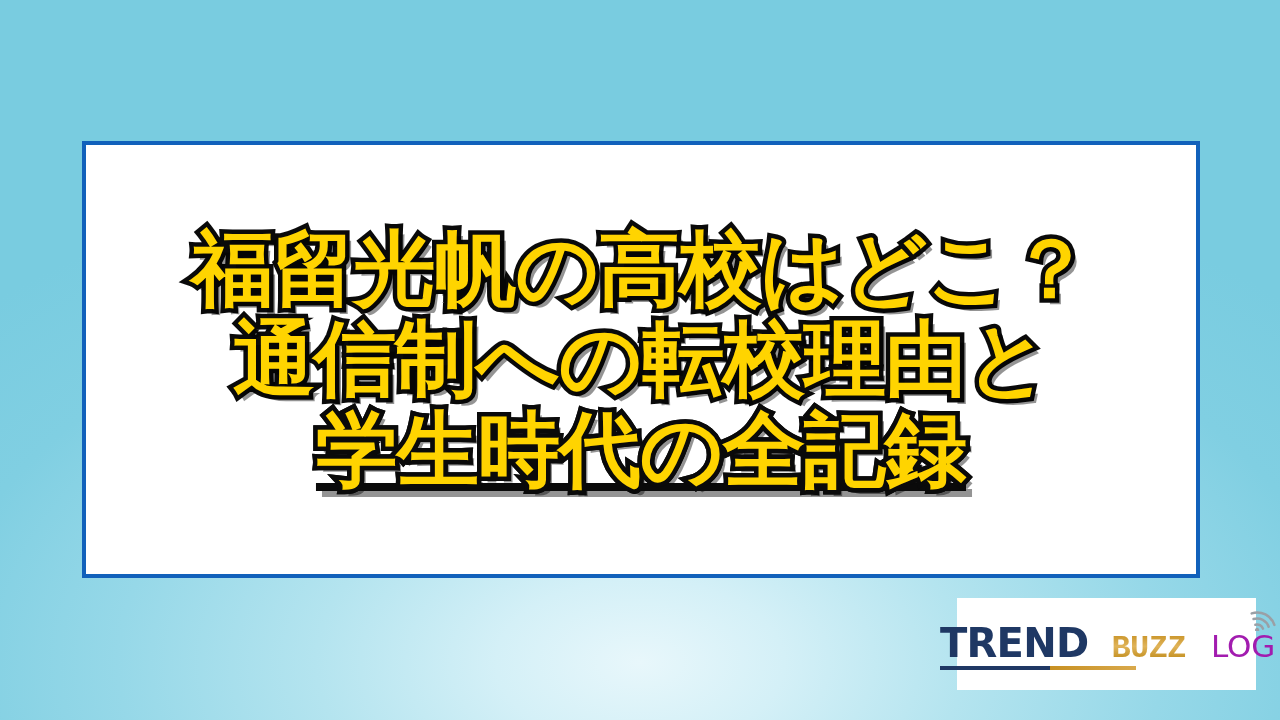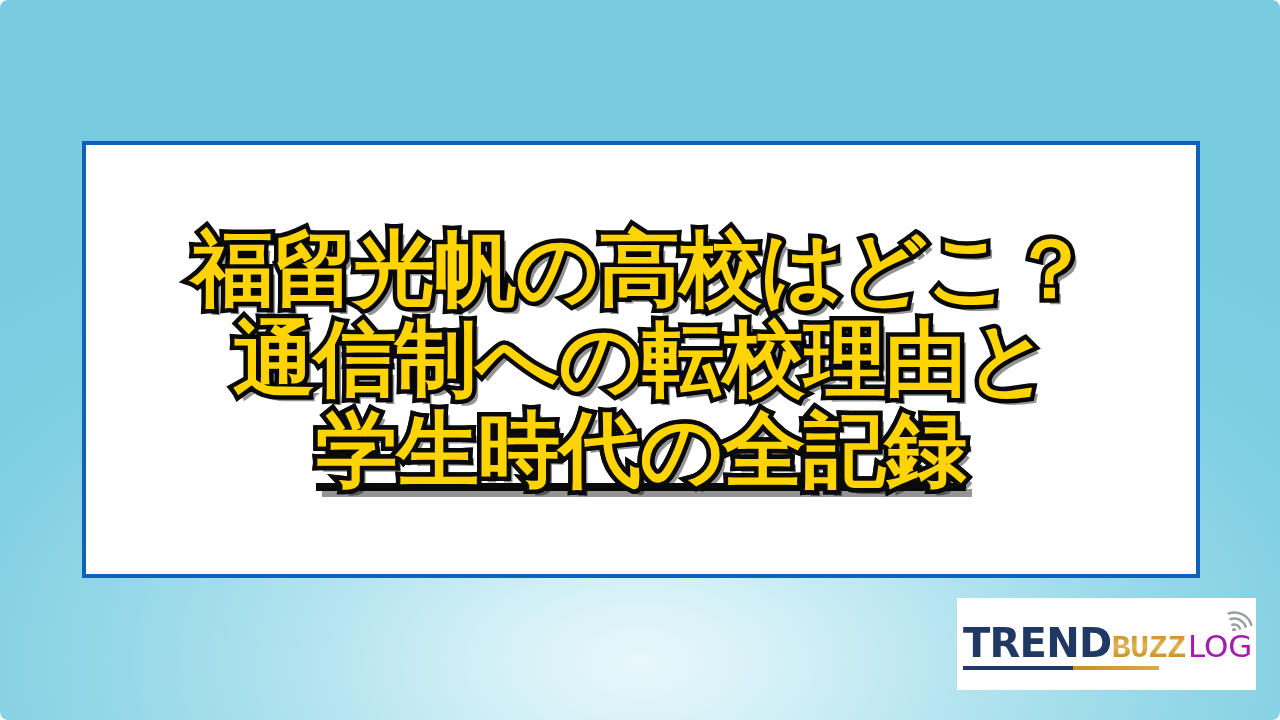--- a/index.html
+++ b/index.html
@@ -19,21 +19,20 @@
     height: 720px;
     background:
       radial-gradient(ellipse 900px 520px at 50% 92%,
         #e8f7fb 0%,
         #d4f0f7 16%,
         #b4e4ef 36%,
         #96d8e8 58%,
         #80cfe2 78%,
         #79cce0 100%);
     overflow: hidden;
-    border-radius: 8px;
   }
 
   
   .title-card {
     position: absolute;
     left: 82px;
     top: 141px;
     width: 1118px;
     height: 437px;
     background: #ffffff;
@@ -95,20 +94,21 @@
     position: relative;
     display: flex;
     align-items: flex-end;
     padding: 0 4px 0 6px;
   }
 
   .logo-wordmark {
     display: flex;
     align-items: baseline;
     line-height: 1;
+    gap: 23px;
   }
 
   .logo-trend {
     font-family: "DejaVu Sans", "Liberation Sans", sans-serif;
     font-weight: 700;
     font-size: 40px;
     letter-spacing: -0.018em;
     color: #1f3864;
   }
 

